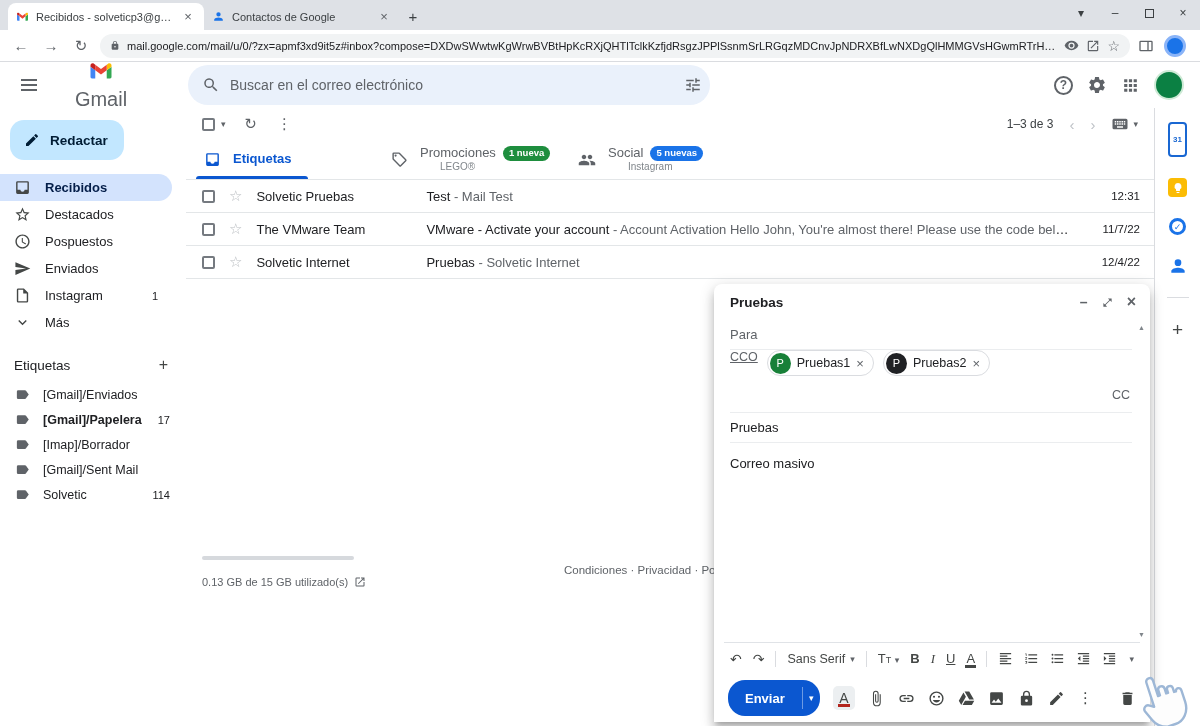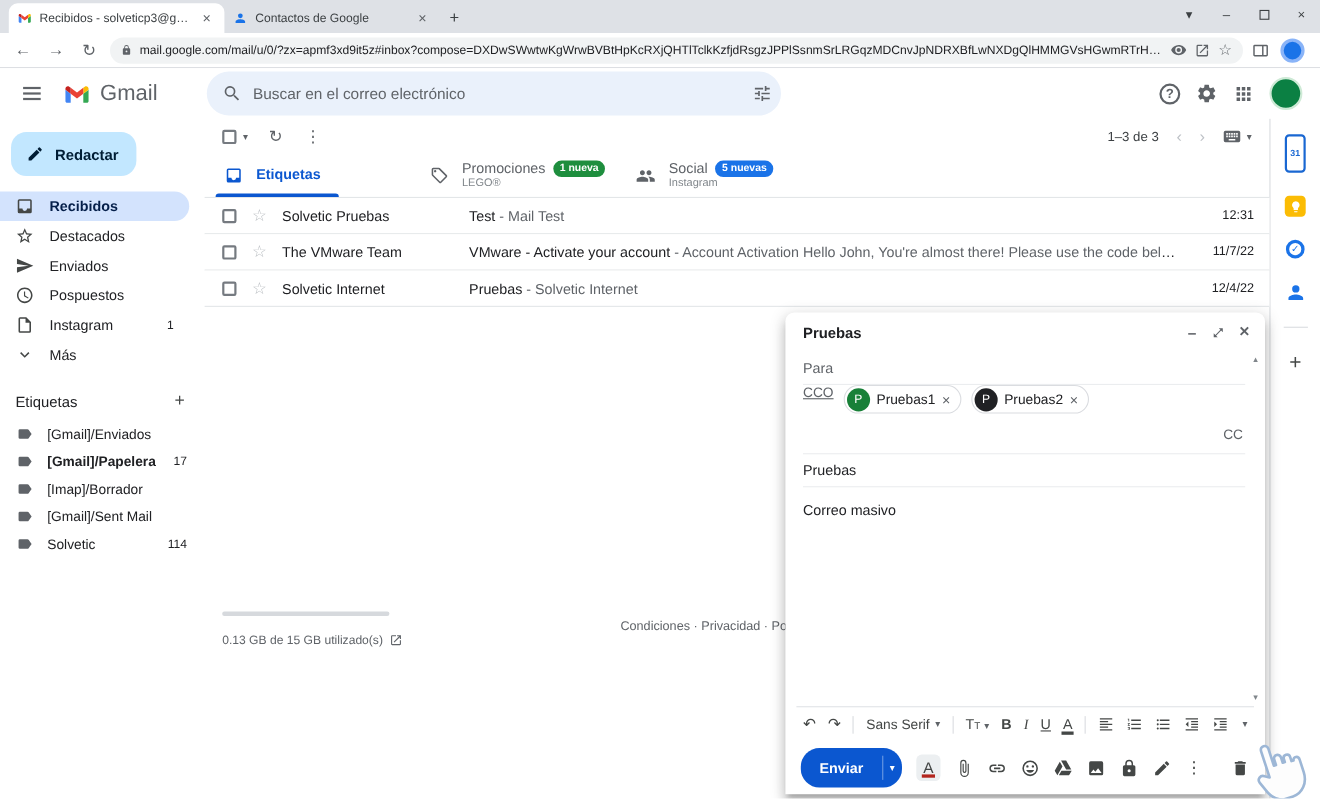--- a/index.html
+++ b/index.html
@@ -24,21 +24,21 @@
   .urlbox .url { flex:1; font-size:11px; color:#202124; white-space:nowrap; overflow:hidden; text-overflow:ellipsis; }
   .ab-right { display:flex; align-items:center; gap:10px; padding-right:4px; }
   .avatar-sm { width:22px; height:22px; border-radius:50%; background:#1a73e8; border:3px solid #8ab4f8; }
 
   .ic { display:inline-block; vertical-align:middle; fill:currentColor; flex:none; }
 
   
   .gheader { height:46px; background:#fff; display:flex; align-items:center; padding:0 10px; }
   .burger { width:38px; height:38px; display:flex; flex-direction:column; justify-content:center; gap:3px; align-items:center; }
   .burger span { width:16px; height:2px; background:#5f6368; }
-  .glogo { display:flex; align-items:center; gap:7px; padding:0 8px; width:106px; }
+  .glogo { display:flex; align-items:center; gap:7px; padding:0 8px; width:106px;flex-direction:column; }
   .glogo .gword { font-size:20px; color:#5f6368; }
   .gsearch { margin-left:34px; width:522px; height:40px; background:#eaf1fb; border-radius:22px; display:flex; align-items:center; gap:10px; padding:0 8px 0 14px; color:#5f6368; }
   .gsearch input { flex:1; border:none; outline:none; background:transparent; font-size:14px; font-family:inherit; color:#202124; }
   .gsearch input::placeholder { color:#5f6368; }
   .gright { margin-left:auto; display:flex; align-items:center; gap:14px; padding-right:6px; color:#5f6368; }
   .help-circ { width:19px; height:19px; border:2px solid #5f6368; border-radius:50%; font-size:12px; font-weight:700; display:flex; align-items:center; justify-content:center; }
   .avatar-g { width:30px; height:30px; border-radius:50%; background:#0b8043; border:2px solid #ceead6; }
 
   
   .content { position:relative; display:flex; height:618px; background:#fff; }
@@ -68,21 +68,21 @@
 
   .cat-tabs { height:40px; display:flex; border-bottom:1px solid #e3e6e8; }
   .cat { width:187px; display:flex; align-items:center; gap:12px; padding-left:18px; font-size:13px; color:#5f6368; position:relative; }
   .cat.active { color:#0b57d0; font-weight:600; }
   .cat.active::after { content:""; position:absolute; left:10px; width:112px; bottom:0; height:3px; background:#0b57d0; border-radius:3px 3px 0 0; }
   .cat .ccol { display:flex; flex-direction:column; line-height:1.15; }
   .cat .crow { display:flex; align-items:center; gap:7px; }
   .badge { font-size:9.5px; font-weight:700; color:#fff; border-radius:9px; padding:2px 6px; }
   .badge.green { background:#1e8e3e; }
   .badge.blue { background:#1a73e8; }
-  .cat .sub { font-size:10px; color:#80868b; }
+  .cat .sub { font-size:10px; color:#80868b;margin-left:20px; }
 
   .mailrow { height:33px; display:flex; align-items:center; gap:4px; border-bottom:1px solid #e3e6e8; padding:0 14px 0 16px; font-size:13px; background:#fff; }
   .mailrow .star { font-size:15px; color:#b9bdc1; margin:0 10px 0 10px; }
   .mailrow .sender { width:166px; flex:none; white-space:nowrap; overflow:hidden; text-overflow:ellipsis; color:#202124; }
   .mailrow .mtext { flex:1; min-width:0; white-space:nowrap; overflow:hidden; text-overflow:ellipsis; }
   .mailrow .subj { color:#202124; }
   .mailrow .snip { color:#5f6368; }
   .mailrow .mdate { width:62px; flex:none; text-align:right; font-size:11.5px; color:#202124; }
 
   .storage { position:absolute; left:16px; top:448px; }
@@ -256,33 +256,33 @@
             <svg class="ic" width="17" height="17" viewBox="0 0 24 24">
               <path d="M22 9.24l-7.19-.62L12 2 9.19 8.63 2 9.24l5.46 4.73L5.82 21 12 17.27 18.18 21l-1.63-7.03L22 9.24zM12 15.4l-3.76 2.27 1-4.28-3.32-2.88 4.38-.38L12 6.1l1.71 4.04 4.38.38-3.32 2.88 1 4.28L12 15.4z"></path>
             </svg>
           </span>
         <span>Destacados</span>
         <span class="count"></span>
       </div>
       <div class="nav-item">
         <span class="nic">
             <svg class="ic" width="17" height="17" viewBox="0 0 24 24">
+              <path d="M11.99 2C6.47 2 2 6.48 2 12s4.47 10 9.99 10C17.52 22 22 17.52 22 12S17.52 2 11.99 2zM12 20c-4.42 0-8-3.58-8-8s3.58-8 8-8 8 3.58 8 8-3.58 8-8 8zm.5-13H11v6l5.25 3.15.75-1.23-4.5-2.67z"></path>
+            </svg>
+          </span>
+        <span>Pospuestos</span>
+        <span class="count"></span>
+      </div>
+      <div class="nav-item">
+        <span class="nic">
+            <svg class="ic" width="17" height="17" viewBox="0 0 24 24">
               <path d="M2.01 21L23 12 2.01 3 2 10l15 2-15 2z"></path>
             </svg>
           </span>
         <span>Enviados</span>
-        <span class="count"></span>
-      </div>
-      <div class="nav-item">
-        <span class="nic">
-            <svg class="ic" width="17" height="17" viewBox="0 0 24 24">
-              <path d="M11.99 2C6.47 2 2 6.48 2 12s4.47 10 9.99 10C17.52 22 22 17.52 22 12S17.52 2 11.99 2zM12 20c-4.42 0-8-3.58-8-8s3.58-8 8-8 8 3.58 8 8-3.58 8-8 8zm.5-13H11v6l5.25 3.15.75-1.23-4.5-2.67z"></path>
-            </svg>
-          </span>
-        <span>Pospuestos</span>
         <span class="count"></span>
       </div>
       <div class="nav-item">
         <span class="nic">
             <svg class="ic" width="17" height="17" viewBox="0 0 24 24">
               <path d="M14 2H6a2 2 0 0 0-2 2v16a2 2 0 0 0 2 2h12a2 2 0 0 0 2-2V8l-6-6zm4 18H6V4h7v5h5v11z"></path>
             </svg>
           </span>
         <span>Instagram</span>
         <span class="count">1</span>

